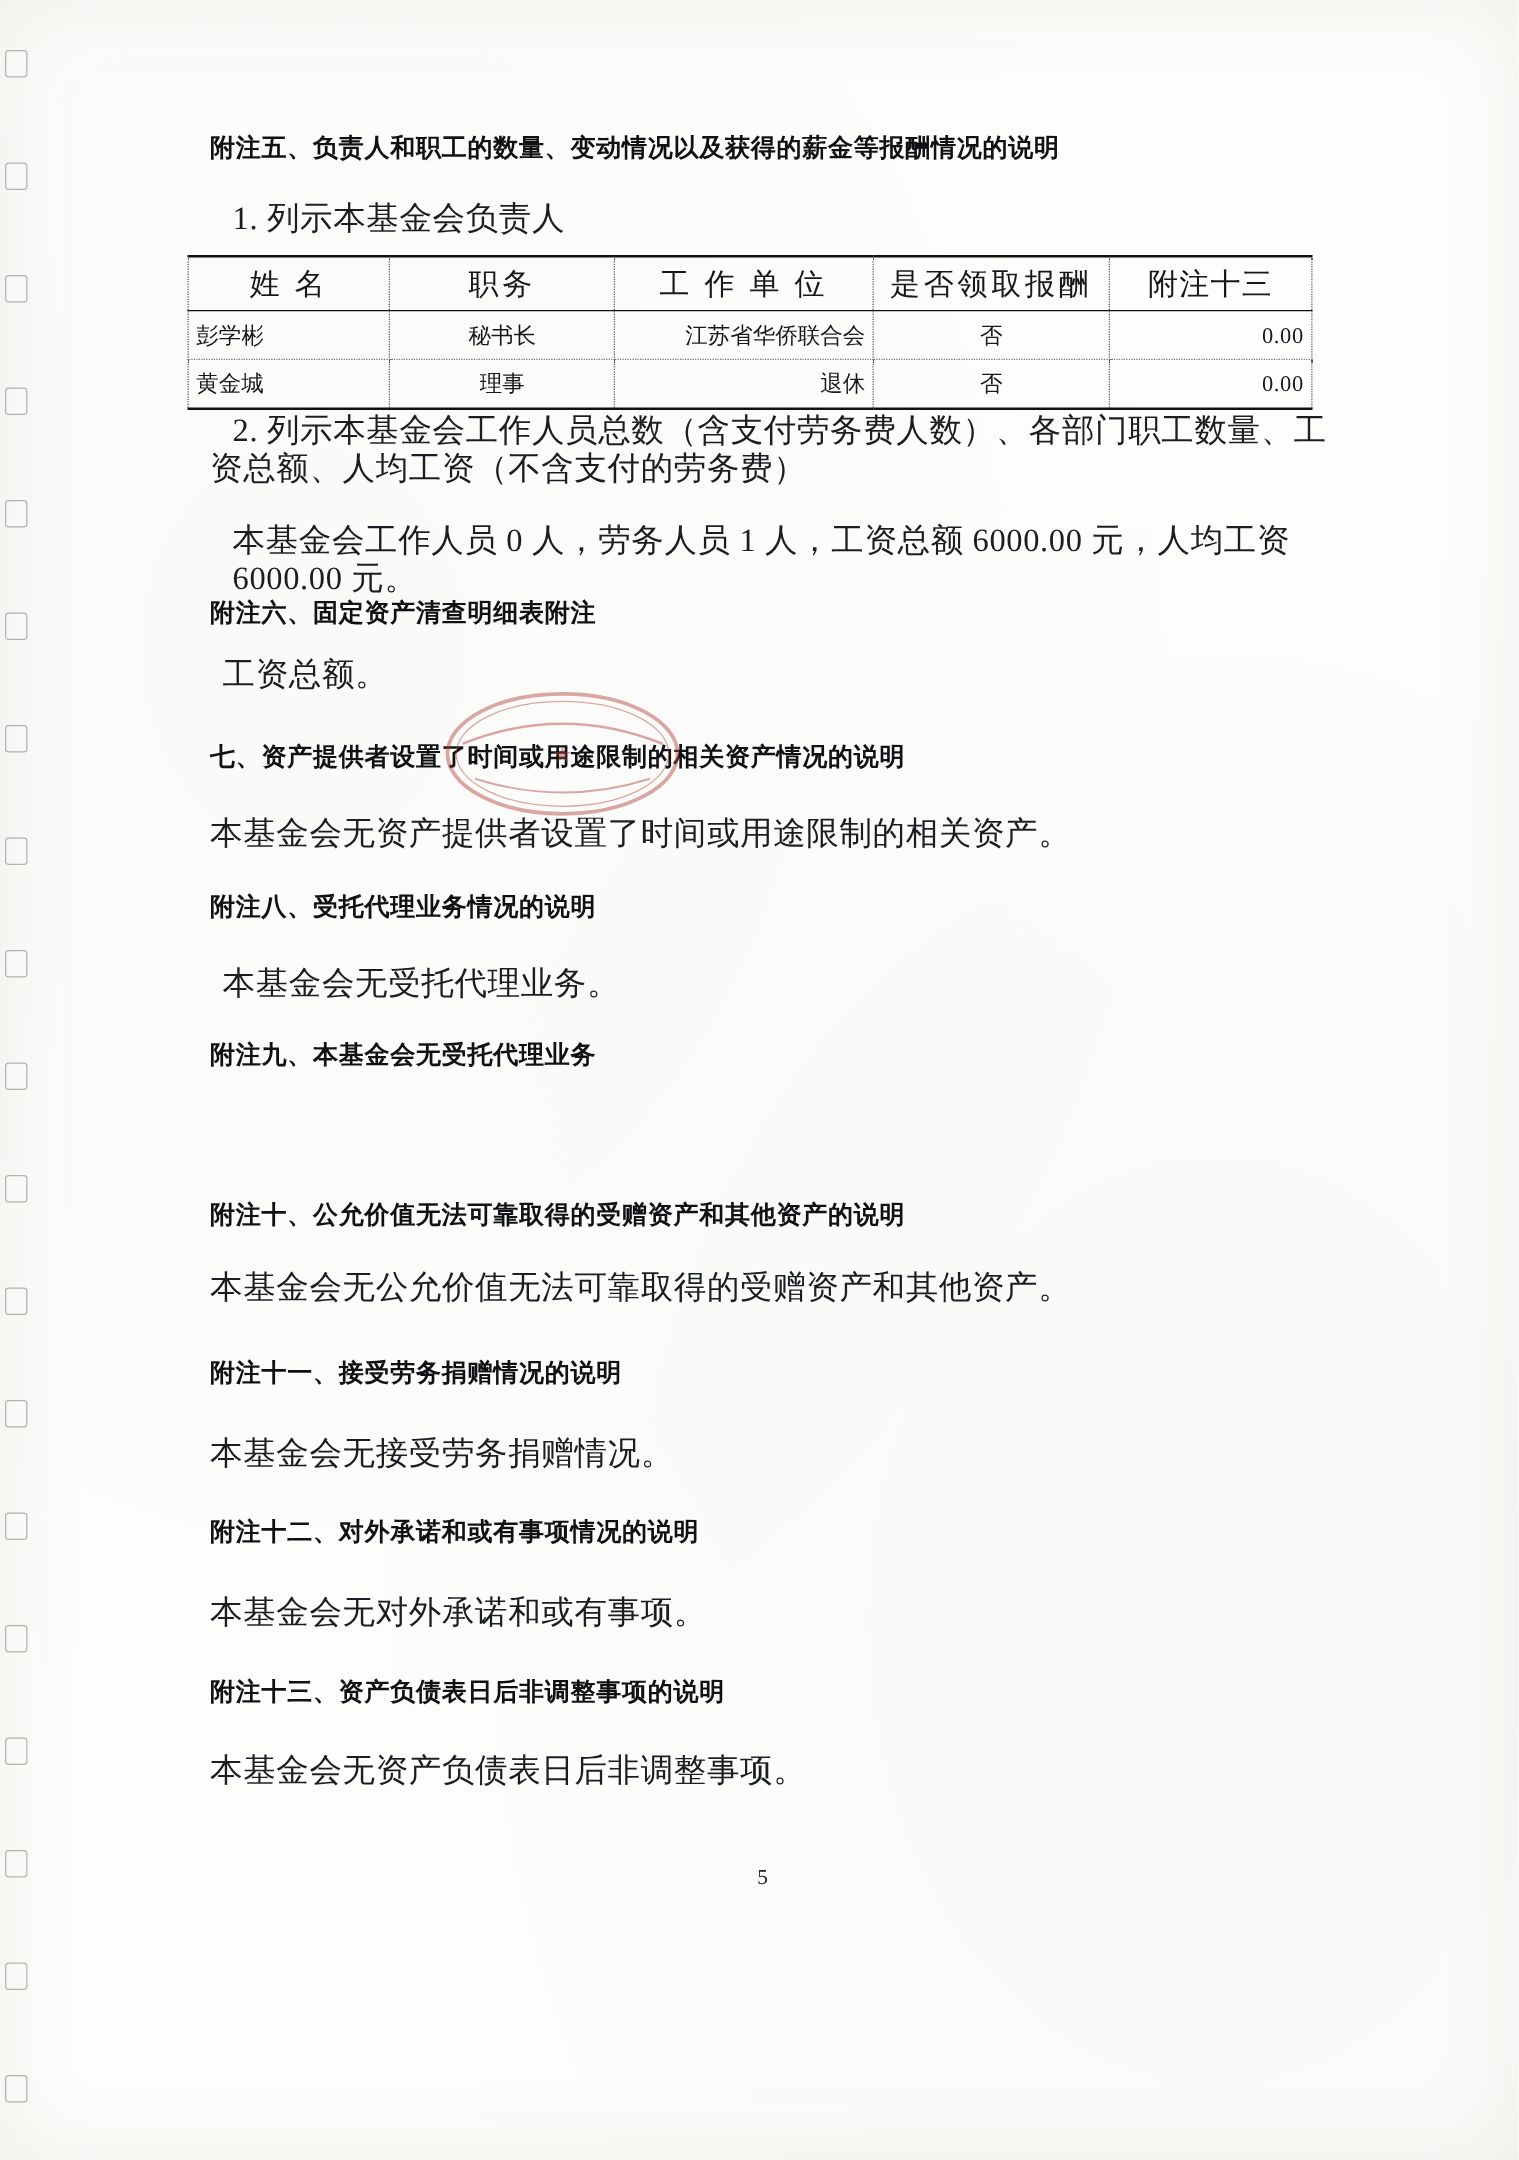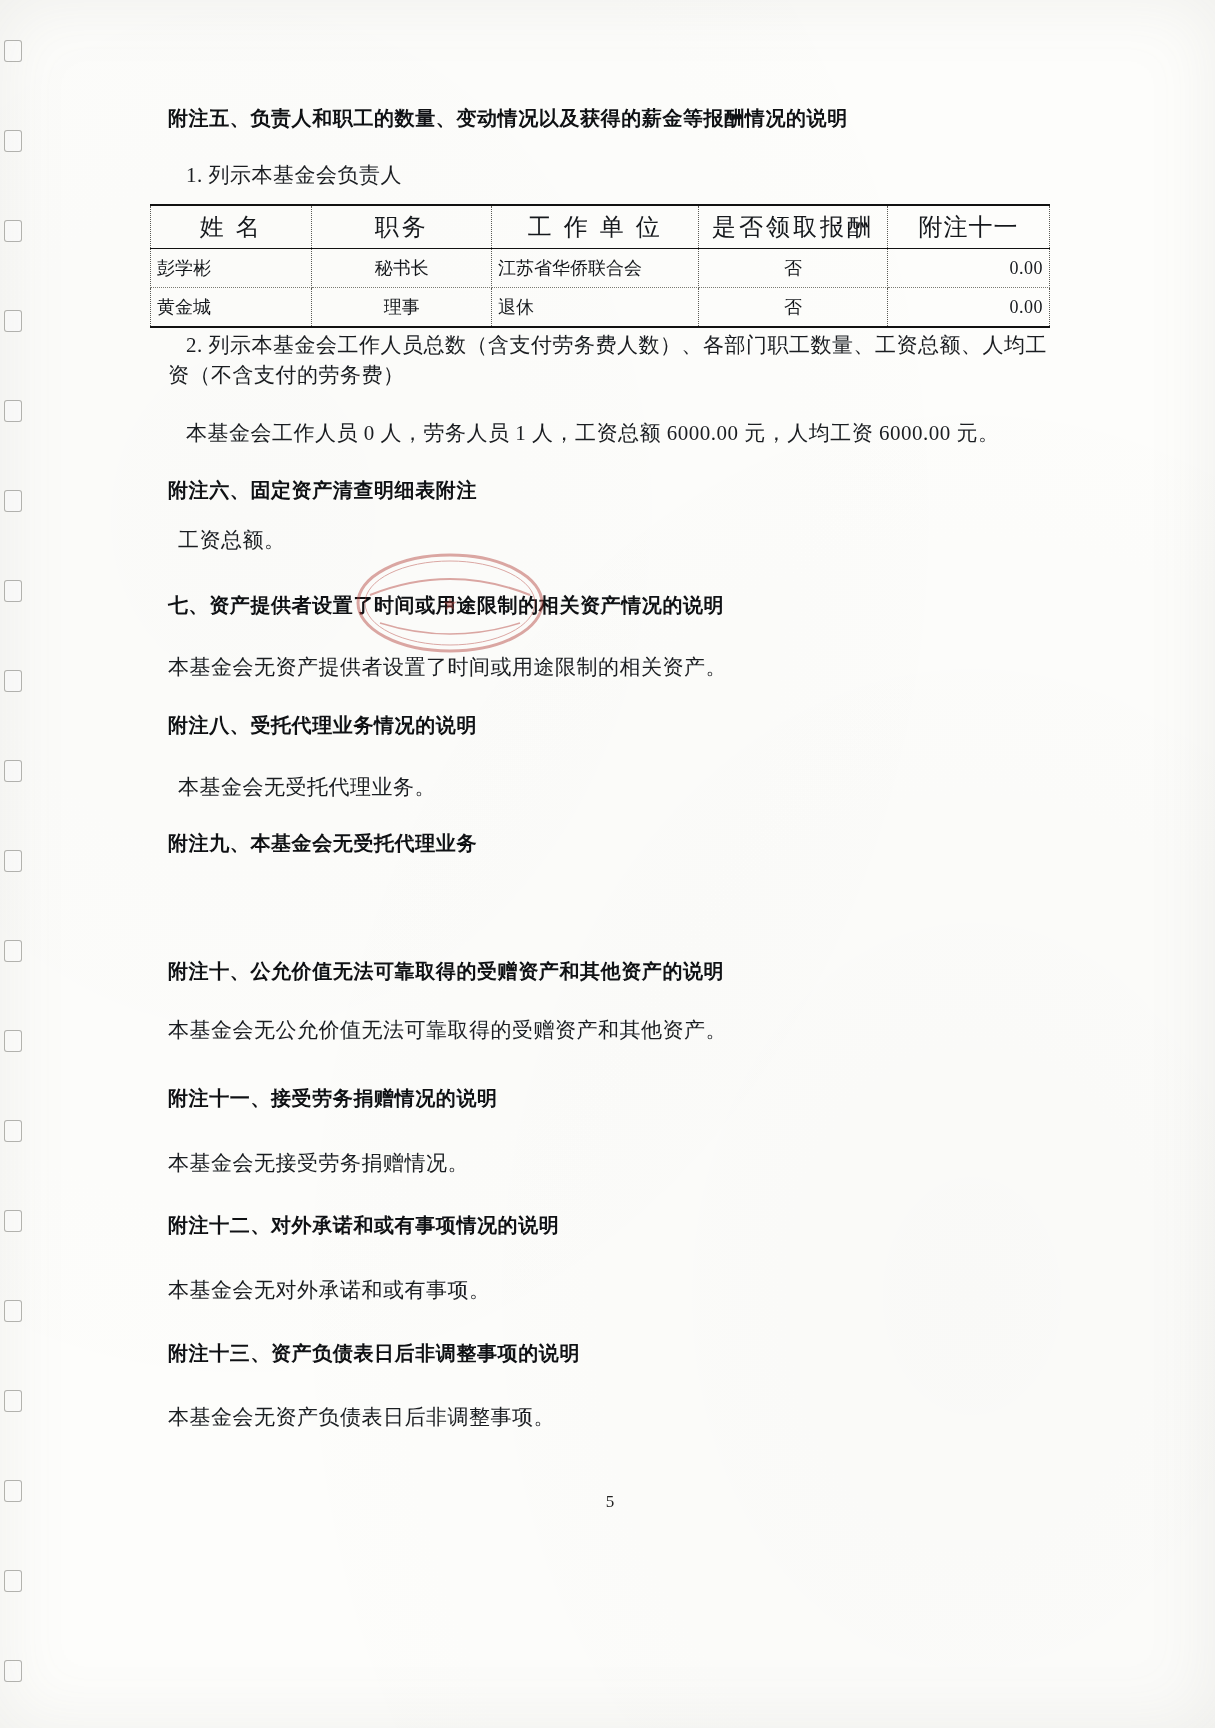--- a/index.html
+++ b/index.html
@@ -48,21 +48,21 @@
   }
   .content {
     position: absolute;
     left: 150px;
     top: 0;
     width: 920px;
     height: 1728px;
     color: #14161a;
   }
   .para {
-    font-size: 21px;
+    font-size: 26px;
     line-height: 30px;
     letter-spacing: 0.5px;
     color: #1a1d21;
   }
   .heading {
     font-size: 20px;
     font-weight: bold;
     letter-spacing: 0.6px;
     color: #0f1114;
   }
@@ -94,21 +94,21 @@
     height: 34px;
   }
   .tbl tbody tr:last-child td {
     border-bottom: 2.5px solid #111;
   }
   .tbl tbody tr td {
     border-bottom: 1px dotted #7a7a72;
   }
   .c-name   { width: 160px; text-align: left;  padding-left: 16px; }
   .c-title  { width: 180px; text-align: center; }
-  .c-unit   { width: 210px; text-align: left; }
+  .c-unit   { width: 210px; text-align: right; }
   .c-paid   { width: 190px; text-align: center; }
   .c-amt    { width: 160px; text-align: right; padding-right: 16px; }
   .tbl thead .c-name { text-align: center; padding-left: 6px; }
   .tbl thead .c-amt  { text-align: center; padding-right: 6px; letter-spacing: 1px; }
 
   .num { font-family: "Liberation Serif", serif; letter-spacing: 0.5px; }
 
   
   .seal {
     position: absolute;
@@ -164,21 +164,21 @@
 
     <div class="abs para" style="left:36px; top:160px;">1. 列示本基金会负责人</div>
 
     <table class="tbl">
       <thead>
         <tr>
           <th class="c-name">姓  名</th>
           <th class="c-title">职务</th>
           <th class="c-unit">工 作 单 位</th>
           <th class="c-paid">是否领取报酬</th>
-          <th class="c-amt">附注十一</th>
+          <th class="c-amt">附注十三</th>
         </tr>
       </thead>
       <tbody>
         <tr>
           <td class="c-name">彭学彬</td>
           <td class="c-title">秘书长</td>
           <td class="c-unit">江苏省华侨联合会</td>
           <td class="c-paid">否</td>
           <td class="c-amt num">0.00</td>
         </tr>

